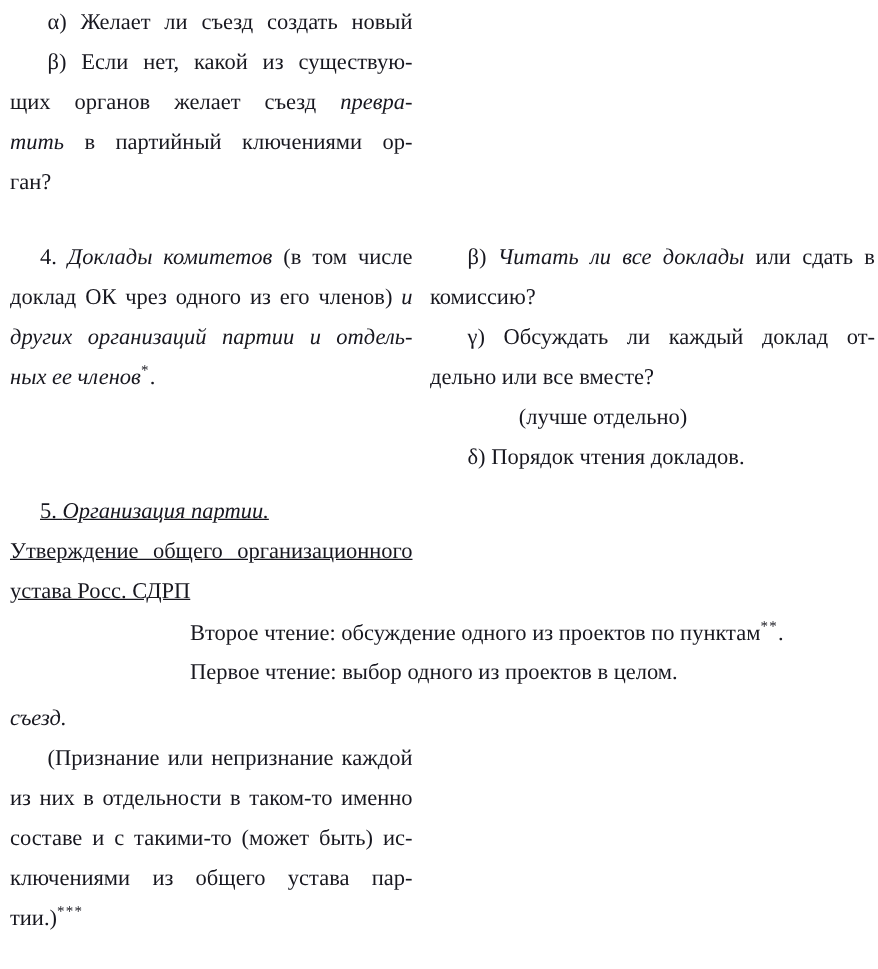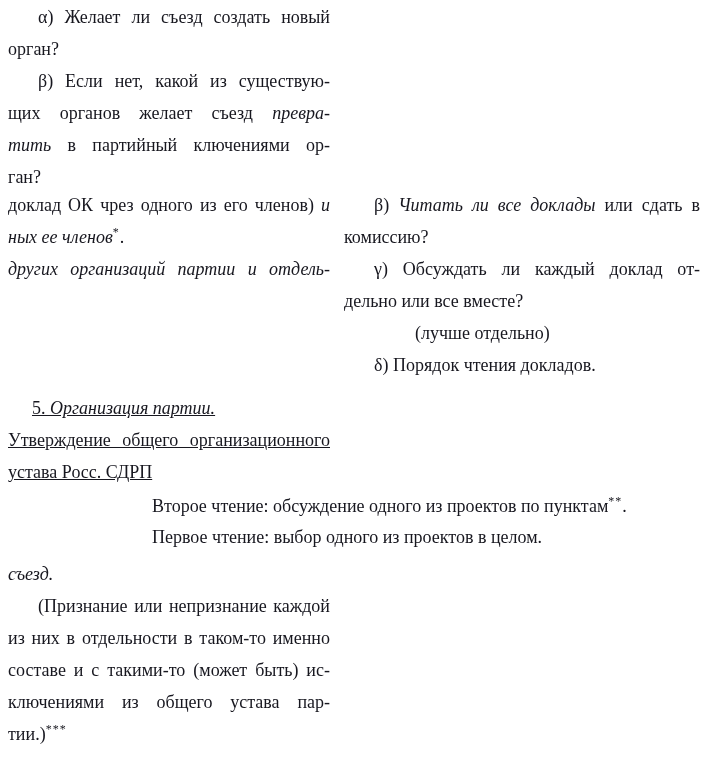--- a/index.html
+++ b/index.html
@@ -56,31 +56,31 @@
     background: #c9c9c9;
   }
 </style>
 </head>
 <body>
 
 <div class="page">
 
   <div class="block col-left b-point3">
       <div class="line just" style="text-indent: 30px;"><span>α) Желает ли съезд создать новый</span></div>
-      <div class="line"><span>орган?</span></div>
       <div class="line just" style="text-indent: 30px;"><span>β) Если нет, какой из существую-</span></div>
       <div class="line just"><span>щих органов желает съезд </span><span class="it">превра-</span></div>
       <div class="line just"><span class="it">тить</span><span> в партийный ключениями ор-</span></div>
       <div class="line"><span>ган?</span></div>
     </div>
 
   <div class="block col-left b-point4">
+      <div class="line just" style="text-indent: 24px;"><span>4. </span><span class="it">Доклады комитетов</span><span> (в том числе</span></div>
       <div class="line just"><span>доклад ОК чрез одного из его членов) </span><span class="it">и</span></div>
+      <div class="line just"><span class="it">других организаций партии и отдель-</span></div>
       <div class="line"><span class="it">ных ее членов</span><sup class="star">*</sup><span>.</span></div>
-      <div class="line just"><span class="it">других организаций партии и отдель-</span></div>
     </div>
 
   <div class="block col-right b-point4r">
       <div class="line just" style="text-indent: 30px;"><span>β) </span><span class="it">Читать ли все доклады</span><span> или сдать в</span></div>
       <div class="line"><span>комиссию?</span></div>
       <div class="line just" style="text-indent: 30px;"><span>γ) Обсуждать ли каждый доклад от-</span></div>
       <div class="line"><span>дельно или все вместе?</span></div>
       <div class="line" style="text-indent: 71px;"><span>(лучше отдельно)</span></div>
       <div class="line" style="text-indent: 30px;"><span>δ) Порядок чтения докладов.</span></div>
     </div>

